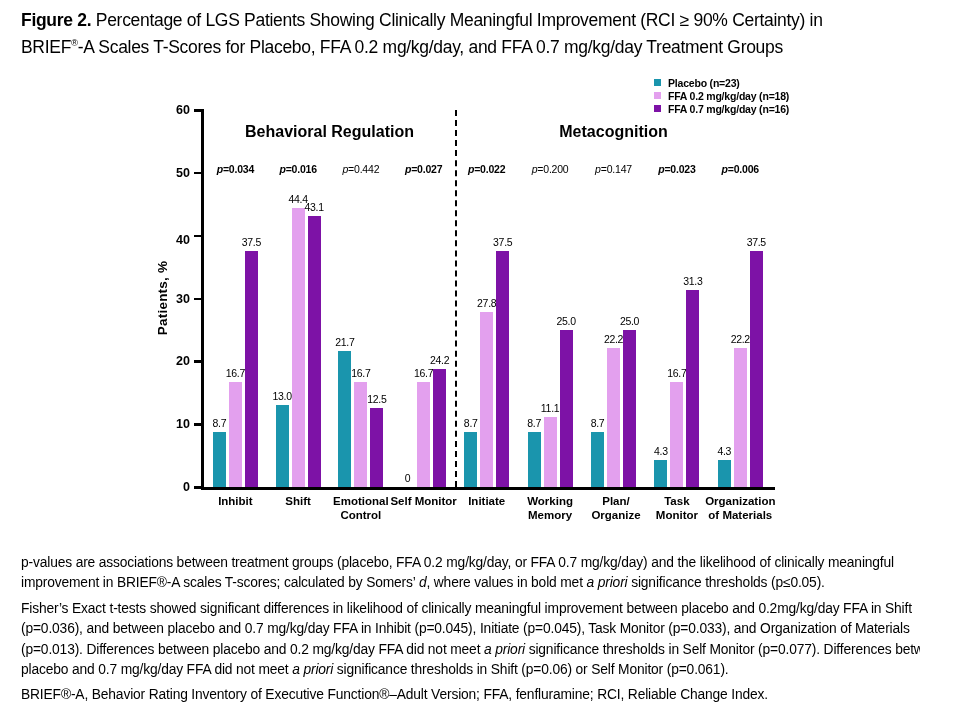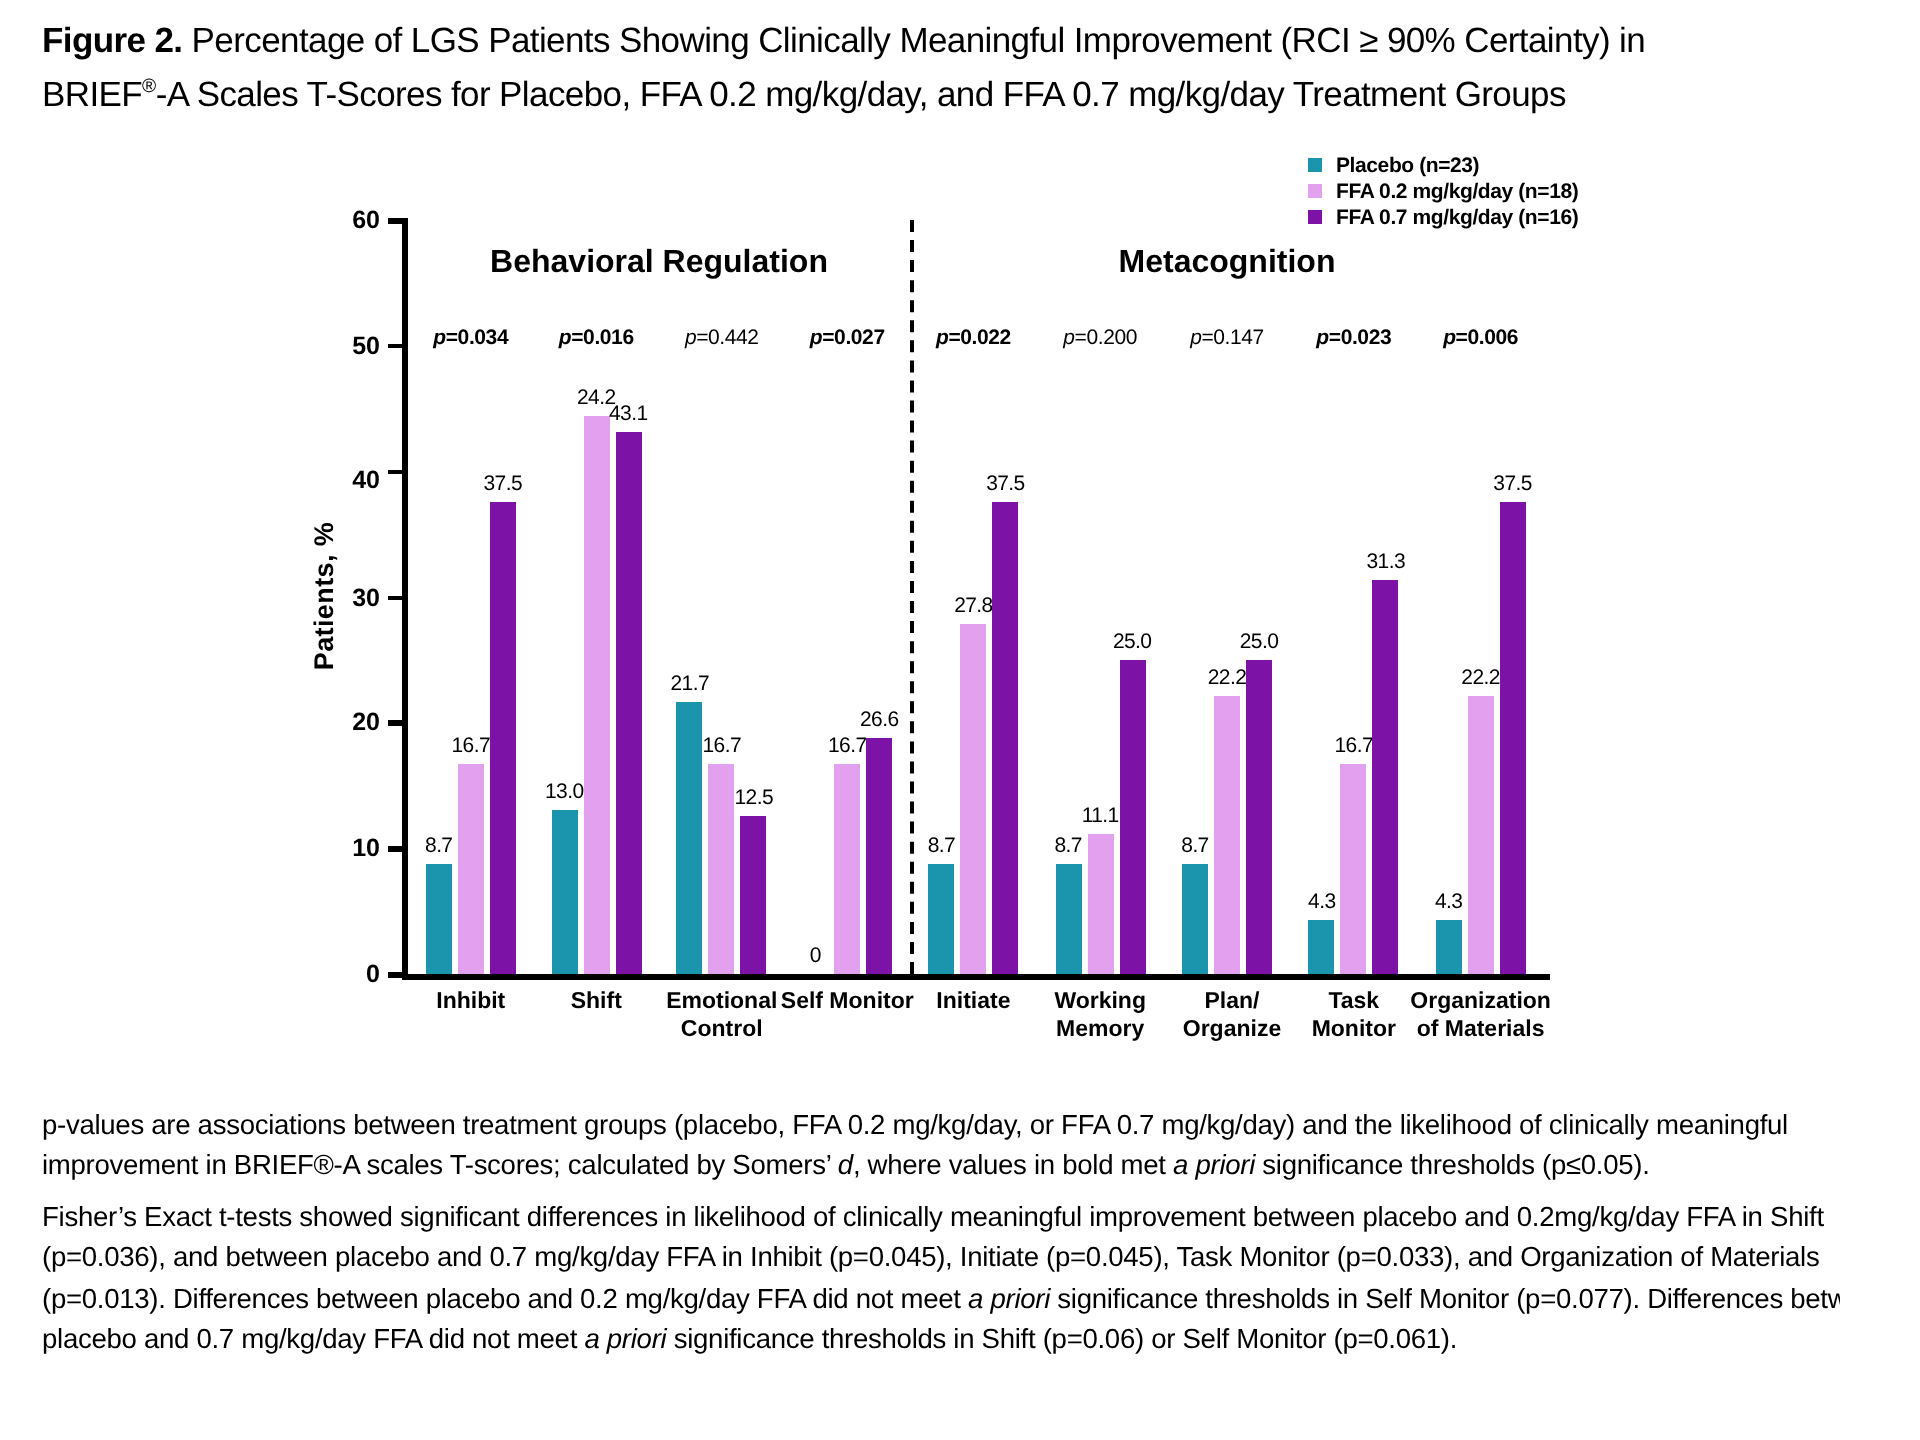--- a/index.html
+++ b/index.html
@@ -97,39 +97,39 @@
         <div class="bar-label" style="left: 15.375px; bottom: 57.665px;">8.7</div>
         <div class="bar" style="left: 24.875px; height: 104.932px; background: rgb(227, 160, 238);"></div>
         <div class="bar-label" style="left: 31.375px; bottom: 107.932px;">16.7</div>
         <div class="bar" style="left: 40.875px; height: 235.625px; background: rgb(125, 18, 166);"></div>
         <div class="bar-label" style="left: 47.375px; bottom: 238.625px;">37.5</div>
         <div class="cat-label" style="left: 31.375px;">Inhibit</div>
         <div class="pval bold" style="left: 94.125px;"><i>p</i>=0.016</div>
         <div class="bar" style="left: 71.625px; height: 81.6833px; background: rgb(26, 149, 173);"></div>
         <div class="bar-label" style="left: 78.125px; bottom: 84.6833px;">13.0</div>
         <div class="bar" style="left: 87.625px; height: 278.98px; background: rgb(227, 160, 238);"></div>
-        <div class="bar-label" style="left: 94.125px; bottom: 281.98px;">24.2</div>
+        <div class="bar-label" style="left: 94.125px; bottom: 281.98px;">44.4</div>
         <div class="bar" style="left: 103.625px; height: 270.812px; background: rgb(125, 18, 166);"></div>
         <div class="bar-label" style="left: 110.125px; bottom: 273.812px;">43.1</div>
         <div class="cat-label" style="left: 94.125px;">Shift</div>
         <div class="pval" style="left: 156.875px;"><i>p</i>=0.442</div>
         <div class="bar" style="left: 134.375px; height: 136.348px; background: rgb(26, 149, 173);"></div>
         <div class="bar-label" style="left: 140.875px; bottom: 139.348px;">21.7</div>
         <div class="bar" style="left: 150.375px; height: 104.932px; background: rgb(227, 160, 238);"></div>
         <div class="bar-label" style="left: 156.875px; bottom: 107.932px;">16.7</div>
         <div class="bar" style="left: 166.375px; height: 78.5417px; background: rgb(125, 18, 166);"></div>
         <div class="bar-label" style="left: 172.875px; bottom: 81.5417px;">12.5</div>
         <div class="cat-label" style="left: 156.875px;">Emotional
 Control</div>
         <div class="pval bold" style="left: 219.625px;"><i>p</i>=0.027</div>
         <div class="bar-label" style="left: 203.625px; bottom: 3px;">0</div>
         <div class="bar" style="left: 213.125px; height: 104.932px; background: rgb(227, 160, 238);"></div>
         <div class="bar-label" style="left: 219.625px; bottom: 107.932px;">16.7</div>
         <div class="bar" style="left: 229.125px; height: 118.127px; background: rgb(125, 18, 166);"></div>
-        <div class="bar-label" style="left: 235.625px; bottom: 121.127px;">26.6</div>
+        <div class="bar-label" style="left: 235.625px; bottom: 121.127px;">24.2</div>
         <div class="cat-label" style="left: 219.625px;">Self Monitor</div>
         <div class="section-title" style="left: 409.5px;">Metacognition</div>
         <div class="pval bold" style="left: 282.7px;"><i>p</i>=0.022</div>
         <div class="bar" style="left: 260.2px; height: 54.665px; background: rgb(26, 149, 173);"></div>
         <div class="bar-label" style="left: 266.7px; bottom: 57.665px;">8.7</div>
         <div class="bar" style="left: 276.2px; height: 174.677px; background: rgb(227, 160, 238);"></div>
         <div class="bar-label" style="left: 282.7px; bottom: 177.677px;">27.8</div>
         <div class="bar" style="left: 292.2px; height: 235.625px; background: rgb(125, 18, 166);"></div>
         <div class="bar-label" style="left: 298.7px; bottom: 238.625px;">37.5</div>
         <div class="cat-label" style="left: 282.7px;">Initiate</div>
@@ -168,14 +168,15 @@
         <div class="bar" style="left: 545.8px; height: 235.625px; background: rgb(125, 18, 166);"></div>
         <div class="bar-label" style="left: 552.3px; bottom: 238.625px;">37.5</div>
         <div class="cat-label" style="left: 536.3px;">Organization
 of Materials</div>
       </div>
   </div>
 
   <div class="footnotes">
     <p class="fn"><span>p-values are associations between treatment groups (placebo, FFA 0.2 mg/kg/day, or FFA 0.7 mg/kg/day) and the likelihood of clinically meaningful improvement in BRIEF®-A scales T-scores; calculated by Somers’ </span><span class="rt-i">d</span><span>, where values in bold met </span><span class="rt-i">a priori</span><span> significance thresholds (p≤0.05).</span></p>
     <p class="fn"><span>Fisher’s Exact t-tests showed significant differences in likelihood of clinically meaningful improvement between placebo and 0.2mg/kg/day FFA in Shift (p=0.036), and between placebo and 0.7 mg/kg/day FFA in Inhibit (p=0.045), Initiate (p=0.045), Task Monitor (p=0.033), and Organization of Materials (p=0.013). Differences between placebo and 0.2 mg/kg/day FFA did not meet </span><span class="rt-i">a priori</span><span> significance thresholds in Self Monitor (p=0.077). Differences between placebo and 0.7 mg/kg/day FFA did not meet </span><span class="rt-i">a priori</span><span> significance thresholds in Shift (p=0.06) or Self Monitor (p=0.061).</span></p>
+    <p class="fn"><span>BRIEF®-A, Behavior Rating Inventory of Executive Function®–Adult Version; FFA, fenfluramine; RCI, Reliable Change Index.</span></p>
   </div>
 </div>
 
 </body></html>

